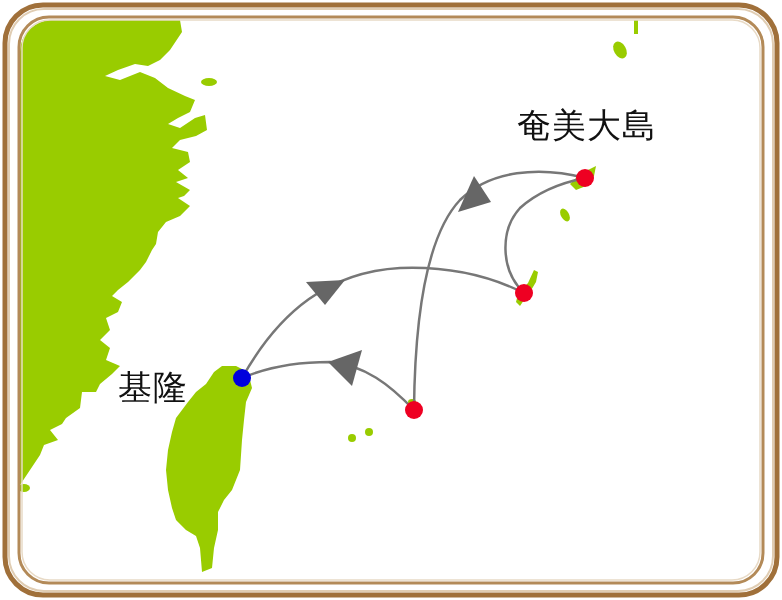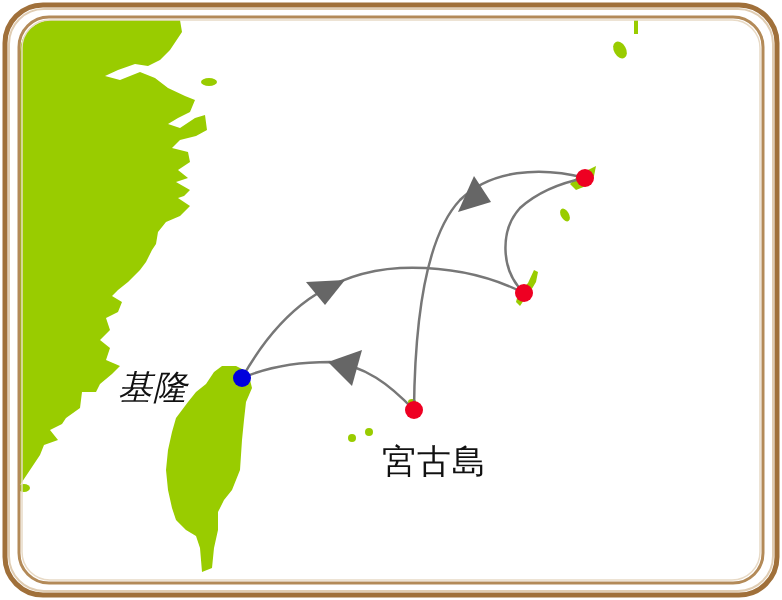--- a/index.html
+++ b/index.html
@@ -73,15 +73,15 @@
       <polygon points="474,176 491,202 458,212"></polygon>
       <polygon points="328,362 362,350 352,386"></polygon>
     </g>
 
     <circle cx="242" cy="378" r="9" fill="#0000dd"></circle>
     <circle cx="414" cy="410" r="9" fill="#ee0022"></circle>
     <circle cx="524" cy="293" r="9" fill="#ee0022"></circle>
     <circle cx="585" cy="178" r="9" fill="#ee0022"></circle>
   </svg>
 
-  <div class="label" style="left:118px; top:370px;font-style:italic;">基隆</div>
-  <div class="label" style="left:382px; top:444px;">宮古島</div>
+  <div class="label" style="left:517px; top:108px;">奄美大島</div>
+  <div class="label" style="left:118px; top:370px;">基隆</div>
 </div>
 
 </body></html>

